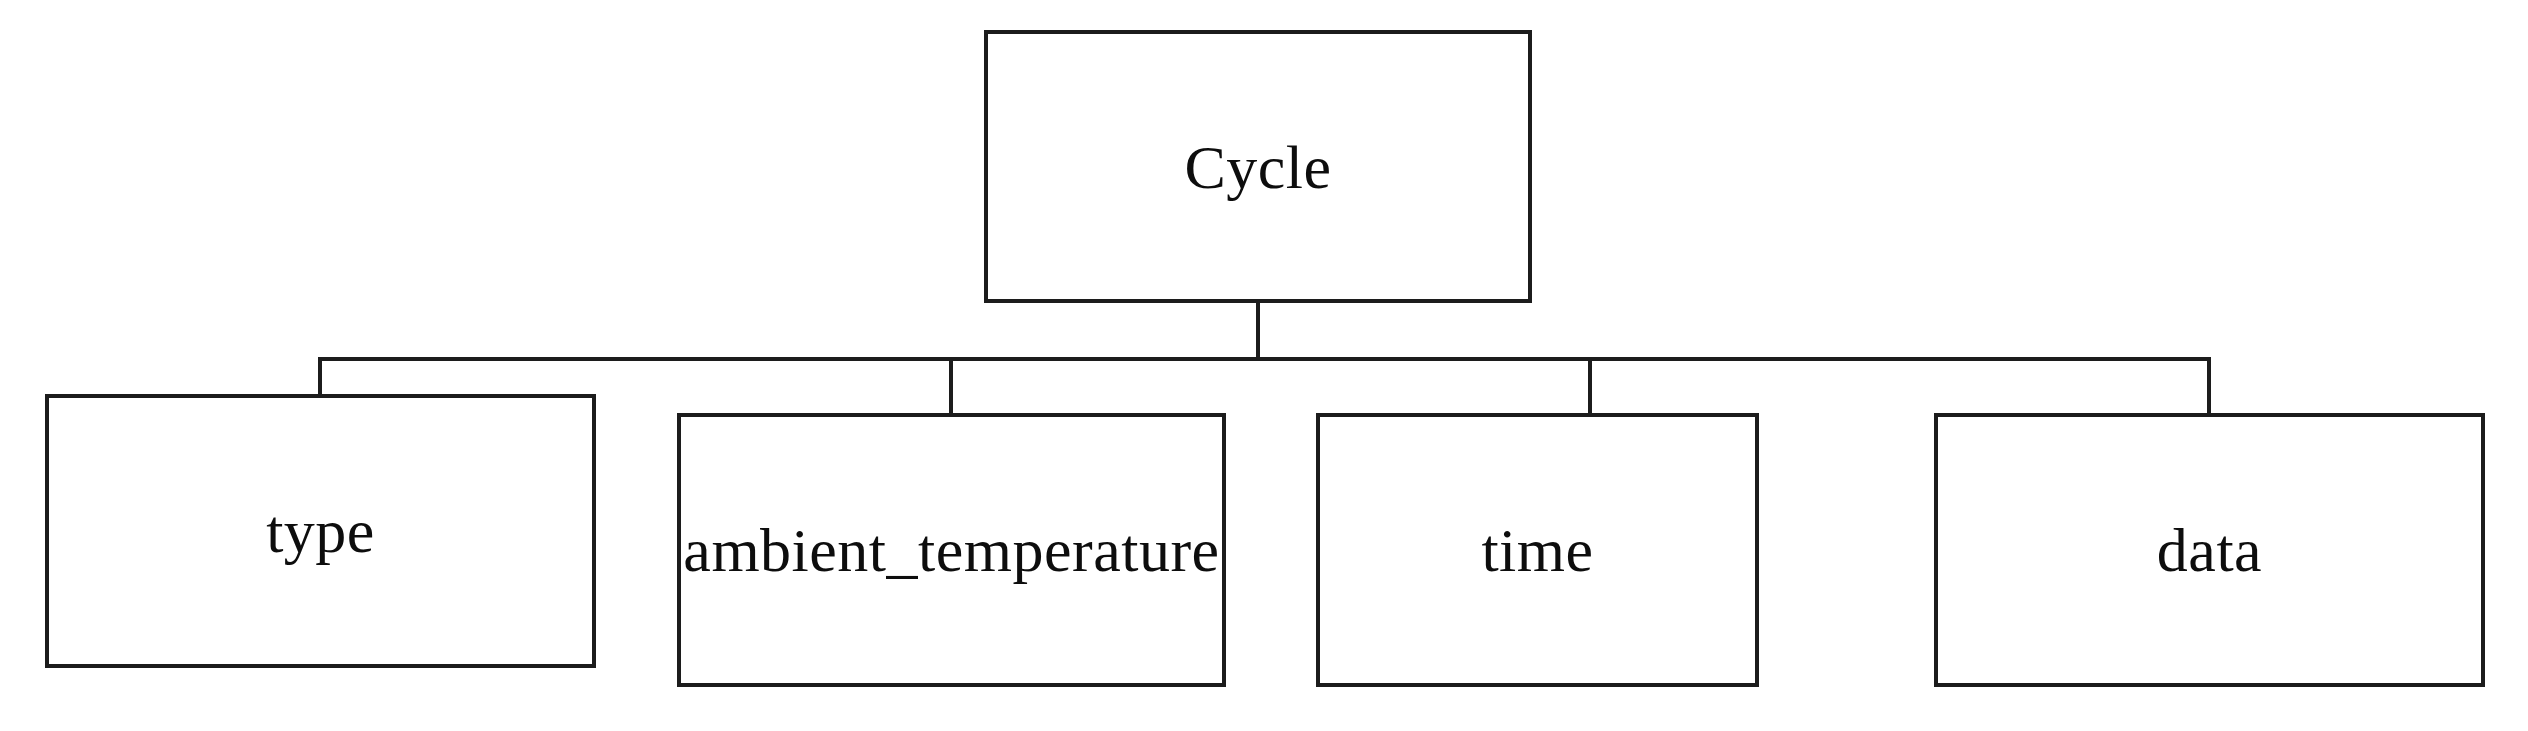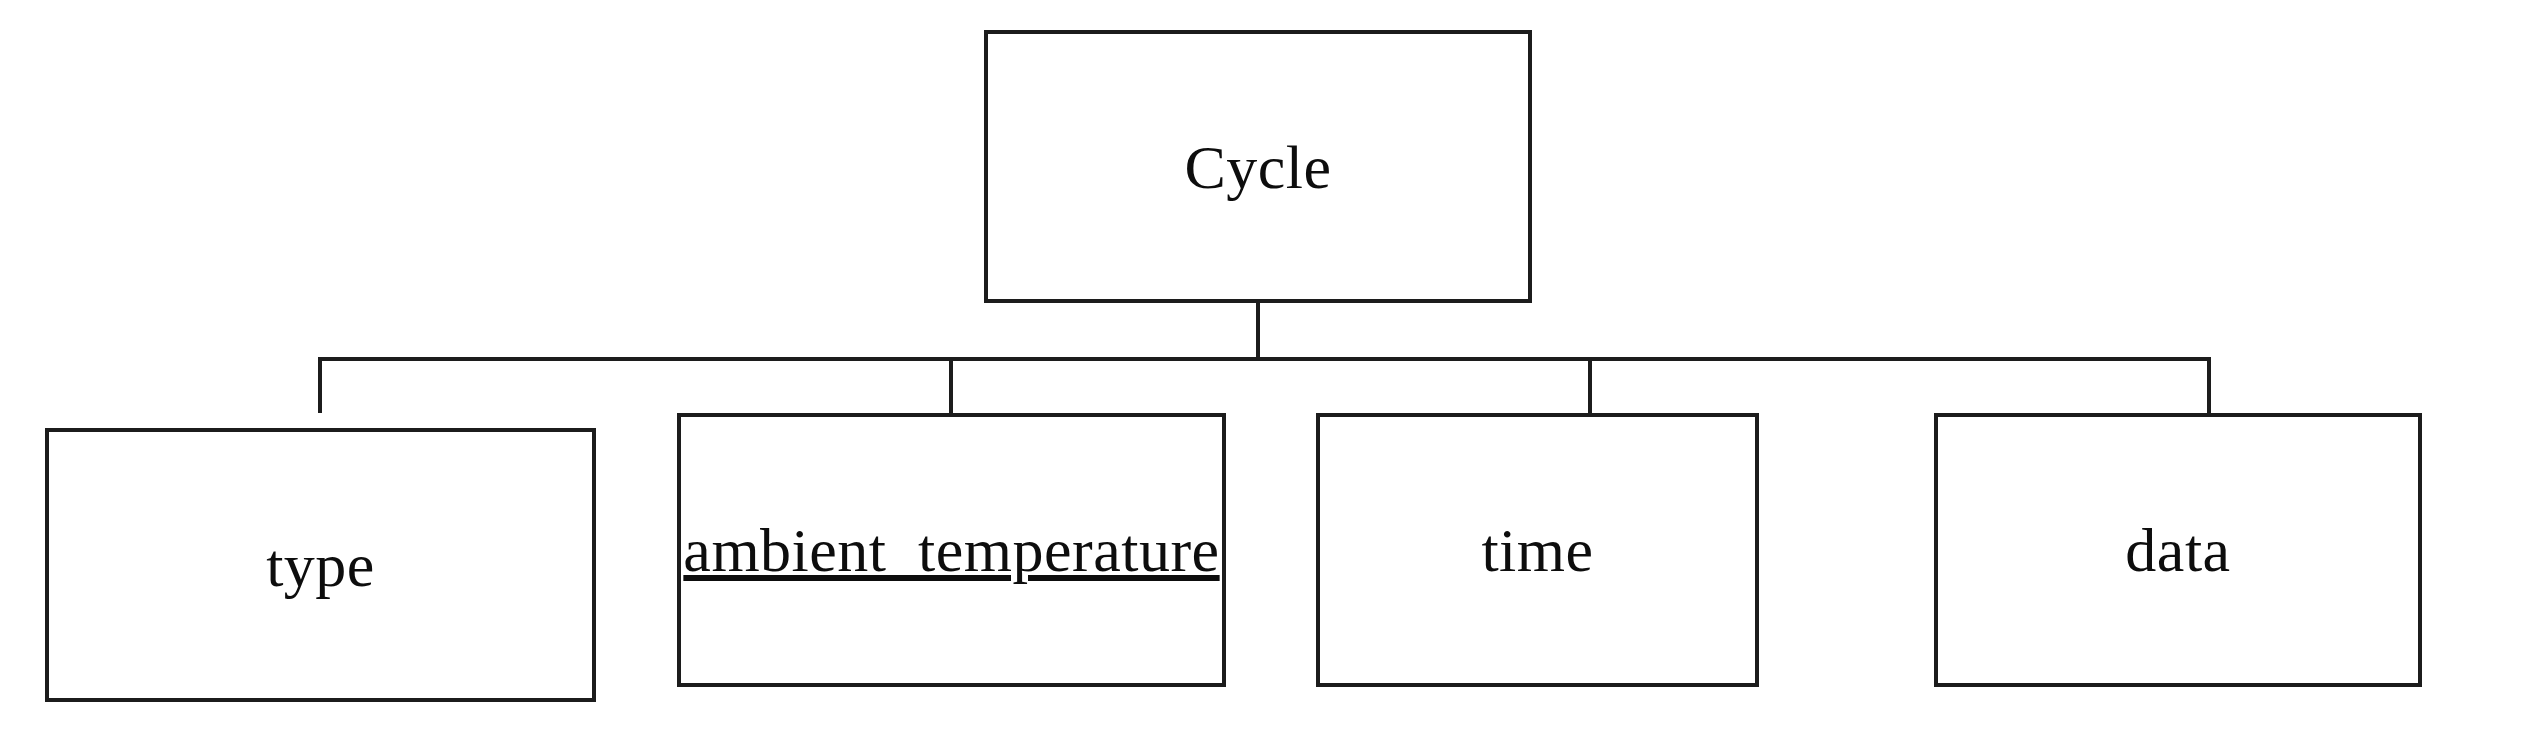--- a/index.html
+++ b/index.html
@@ -24,24 +24,24 @@
     display: flex;
     align-items: center;
     justify-content: center;
     text-align: left;
     font-size: 62px;
     line-height: 1;
     letter-spacing: 0.5px;
     white-space: nowrap;
   }
   .node-root   { left: 984px;  top: 30px;  width: 548px; height: 273px; }
-  .node-type   { left: 45px;   top: 428px; width: 551px; height: 274px; }
-  .node-amb    { left: 677px;  top: 413px; width: 549px; height: 274px; text-decoration: underline; }
+  .node-type   { left: 45px;   top: 394px; width: 551px; height: 274px; }
+  .node-amb    { left: 677px;  top: 413px; width: 549px; height: 274px; }
   .node-time   { left: 1316px; top: 413px; width: 443px; height: 274px; }
-  .node-data   { left: 1934px; top: 413px; width: 488px; height: 274px; }
+  .node-data   { left: 1934px; top: 413px; width: 551px; height: 274px; }
 
   .connector {
     position: absolute;
     background: #1c1c1c;
   }
   .stem-root { left: 1256px; top: 303px; width: 4px;    height: 57px; }
   .h-bus     { left: 318px;  top: 357px; width: 1893px; height: 4px;  }
   .stem-1    { left: 318px;  top: 357px; width: 4px;    height: 56px; }
   .stem-2    { left: 949px;  top: 357px; width: 4px;    height: 56px; }
   .stem-3    { left: 1588px; top: 357px; width: 4px;    height: 56px; }

